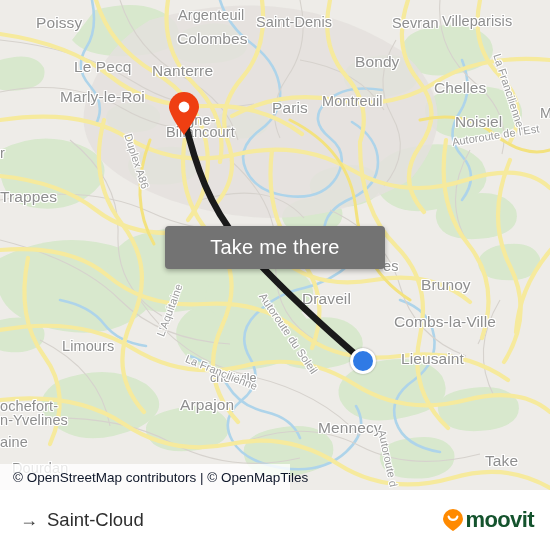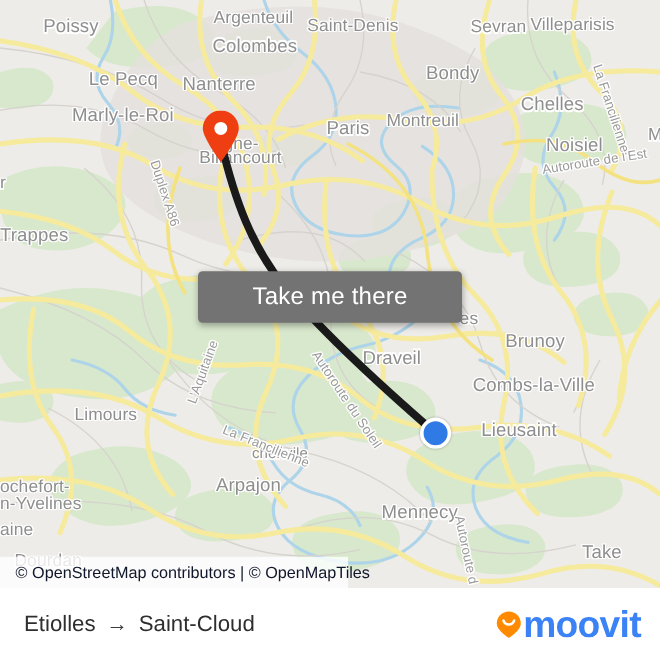--- a/index.html
+++ b/index.html
@@ -66,21 +66,21 @@
     display:flex;align-items:center;
   }
   #route-title{
     position:absolute;left:20px;top:50%;transform:translateY(-50%);
     display:flex;align-items:center;gap:9px;
     font-size:18.5px;color:#2e2e2e;white-space:nowrap;
   }
   #route-arrow{font-size:18px;color:#3a3a3a;line-height:1;}
   #brand{position:absolute;right:16px;top:50%;transform:translateY(-50%);
          display:flex;align-items:center;gap:1px;}
-  #brand-name{font-size:31px;font-weight:bold;color:#3b82f6;letter-spacing:-.6px;line-height:1;}
+  #brand-name{font-size:22px;font-weight:bold;color:#14532d;letter-spacing:-.6px;line-height:1;}
 </style>
 </head>
 <body>
 
 <div id="app">
 
   <div id="map">
 
     <svg id="map-svg" width="550" height="490" viewBox="0 0 550 490">
       <defs>
@@ -254,21 +254,20 @@
       <span>Take me there</span>
     </button>
 
     <div id="attribution">
       <span>© OpenStreetMap contributors | © OpenMapTiles</span>
     </div>
   </div>
 
   <div id="footer">
     <div id="route-title">
-      <span>Etiolles</span>
       <span id="route-arrow">→</span>
       <span>Saint-Cloud</span>
     </div>
     <div id="brand">
       <span>
         <svg width="22" height="24" viewBox="0 0 22 24" style="display:block">
           <path d="M11,1 A10,10 0 0,1 21,11 C21,17 11,23 11,23 C11,23 1,17 1,11 A10,10 0 0,1 11,1 Z" fill="#ff8a00"></path>
           <path d="M6.6,8.6 a4.6,4.6 0 0,0 8.8,0" fill="none" stroke="#ffffff" stroke-width="2.1" stroke-linecap="round"></path>
         </svg>
       </span>

